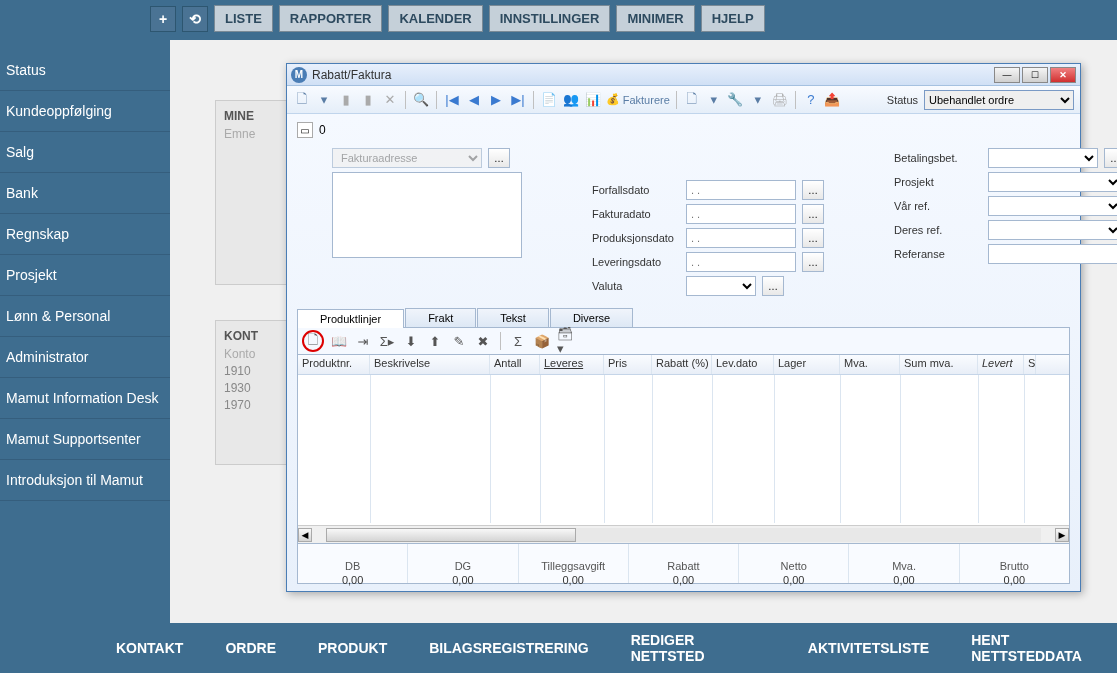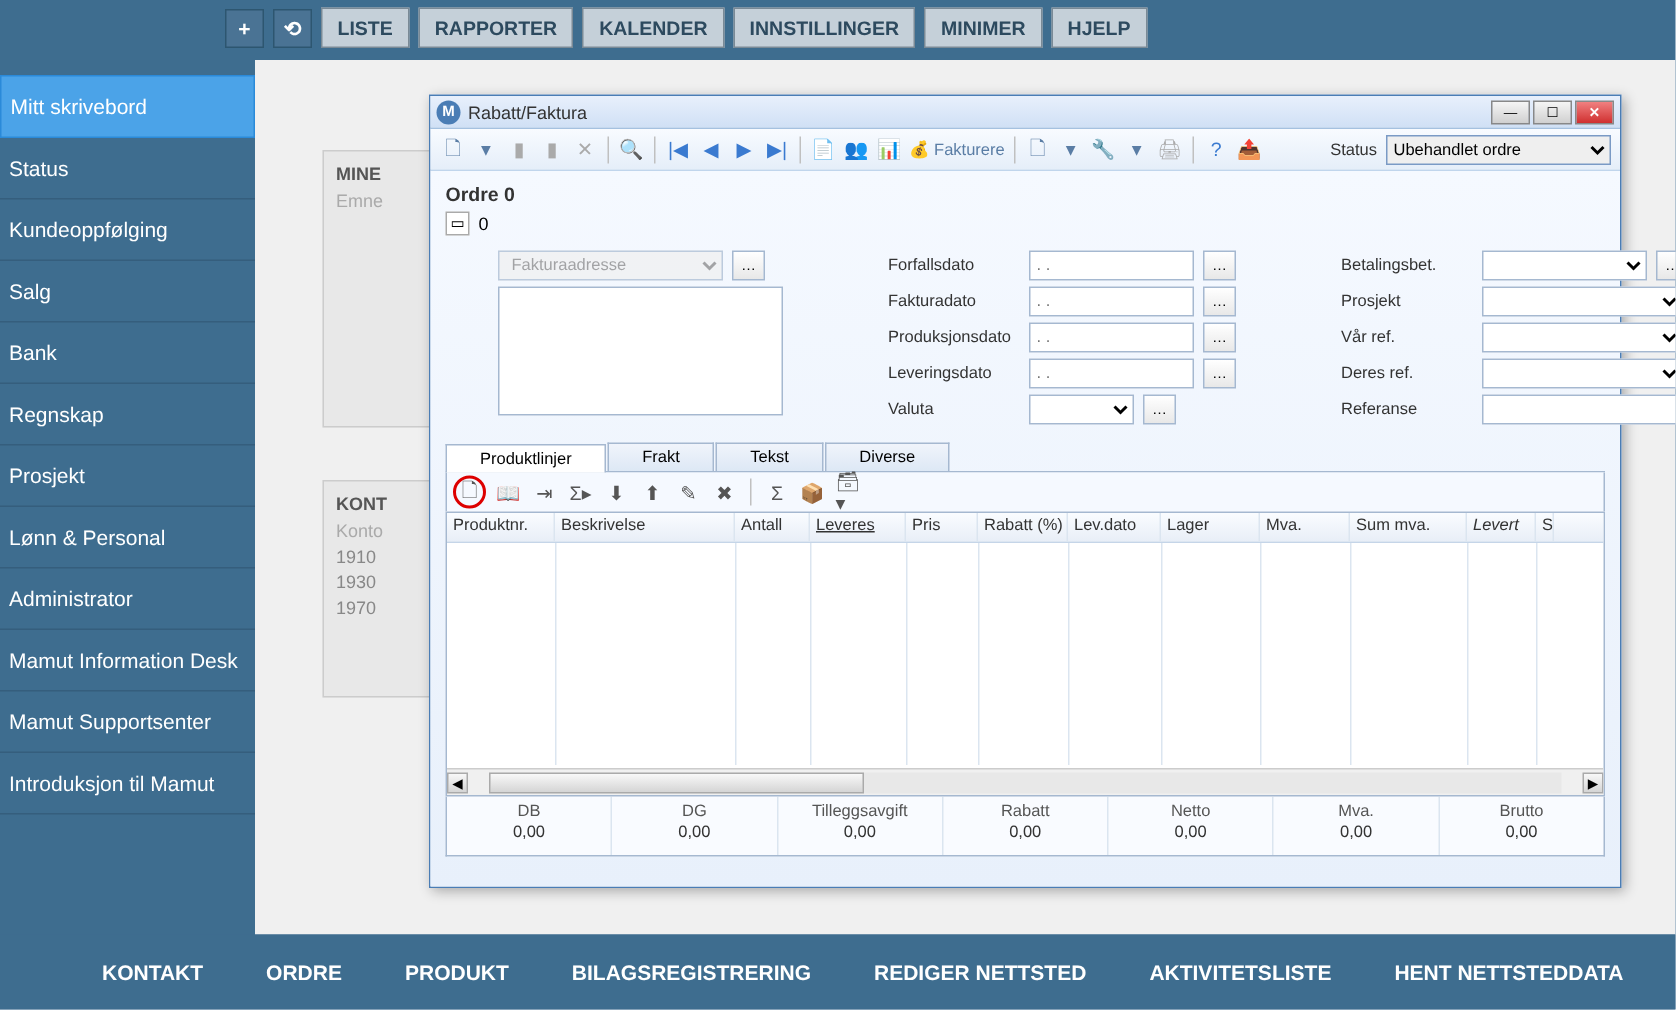--- a/index.html
+++ b/index.html
@@ -18,21 +18,21 @@
 
 .content { position: absolute; left: 170px; top: 40px; right: 0; bottom: 50px; background: #f0f0f0; }
 .panel { position: absolute; background: #e8e8e8; border: 1px solid #ccc; padding: 8px; }
 .panel1 { left: 45px; top: 60px; width: 440px; height: 185px; }
 .panel2 { left: 45px; top: 280px; width: 440px; height: 145px; }
 .panel-title { font-weight: bold; color: #555; font-size: 12px; }
 .panel-sub { color: #aaa; font-size: 12px; margin-top: 4px; }
 .panel-row { color: #888; font-size: 12px; margin-top: 3px; }
 
 
-.bottombar { position: absolute; bottom: 0; left: 0; right: 0; height: 50px; background: #3e6d8f; display: flex; align-items: center; padding-left: 68px; gap: 42px; }
+.bottombar { position: absolute; bottom: 0; left: 0; right: 0; height: 50px; background: #3e6d8f; display: flex; align-items: center; padding-left: 116px; gap: 42px; }
 .bottom-item { color: #fff; font-weight: bold; font-size: 14px; cursor: pointer; }
 
 
 .modal { position: absolute; left: 286px; top: 63px; width: 795px; height: 529px; background: #fff; border: 1px solid #4a7db5; box-shadow: 2px 2px 8px rgba(0,0,0,0.3); }
 .titlebar { height: 22px; background: linear-gradient(to bottom, #e8f0fc, #d0e0f5); display: flex; align-items: center; padding: 0 4px; border-bottom: 1px solid #a5c1e0; }
 .titlebar-icon { width: 16px; height: 16px; background: #4a7db5; border-radius: 50%; margin-right: 5px; display:flex; align-items:center; justify-content:center; color:#fff; font-size:10px; font-weight:bold; }
 .titlebar-text { flex: 1; font-size: 12px; color: #333; }
 .win-btns { display: flex; gap: 2px; }
 .win-btn { width: 26px; height: 16px; border: 1px solid #888; background: linear-gradient(to bottom, #f5f5f5, #d0d0d0); display:flex; align-items:center; justify-content:center; font-size:9px; cursor:pointer; }
 .win-btn.close { background: linear-gradient(to bottom, #f08080, #d03030); color: #fff; font-weight:bold; }
@@ -80,41 +80,40 @@
 .th { font-size: 11px; color: #333; padding: 2px 4px; border-right: 1px solid #dbe5f0; overflow:hidden; white-space:nowrap; }
 .table-body { height: 148px; position:relative; }
 .col-line { position:absolute; top:0; bottom:0; width:1px; background:#dbe5f0; }
 .hscroll { position:absolute; bottom:0; left:0; right:0; height:18px; background:#f0f0f0; border-top:1px solid #ccc; display:flex; align-items:center; }
 .hscroll-track { flex:1; height:14px; background:#e8e8e8; position:relative; margin:0 14px; }
 .hscroll-thumb { position:absolute; left:0; width:250px; height:14px; background:linear-gradient(to bottom,#f8f8f8,#d5d5d5); border:1px solid #aaa; }
 .hscroll-btn { width:14px; height:14px; background:linear-gradient(to bottom,#f8f8f8,#d5d5d5); border:1px solid #aaa; font-size:9px; display:flex; align-items:center; justify-content:center; }
 
 
 .totals { display:flex; border:1px solid #a5b8d0; border-top:none; background:#f9fbff; height:40px; }
-.total-cell { flex:1; text-align:center; padding: 4px 2px; font-size:11px; border-right:1px solid #dbe5f0; }
+.total-cell { flex:1; text-align:center; padding: 16px 2px; font-size:11px; border-right:1px solid #dbe5f0; }
 .total-cell:last-child { border-right:none; }
 .total-label { color:#555; }
 .total-value { color:#333; margin-top:2px; }
 </style>
 </head>
 <body>
 
 <div class="topbar">
   <div class="top-icon-btn">+</div>
   <div class="top-icon-btn">⟲</div>
   <button class="top-btn">LISTE</button>
   <button class="top-btn">RAPPORTER</button>
   <button class="top-btn">KALENDER</button>
   <button class="top-btn">INNSTILLINGER</button>
   <button class="top-btn">MINIMER</button>
   <button class="top-btn">HJELP</button>
 </div>
 
 <div class="sidebar">
-  <div class="sidebar-item active">Mitt skrivebord</div>
   <div class="sidebar-item">Status</div>
   <div class="sidebar-item">Kundeoppfølging</div>
   <div class="sidebar-item">Salg</div>
   <div class="sidebar-item">Bank</div>
   <div class="sidebar-item">Regnskap</div>
   <div class="sidebar-item">Prosjekt</div>
   <div class="sidebar-item">Lønn &amp; Personal</div>
   <div class="sidebar-item">Administrator</div>
   <div class="sidebar-item">Mamut Information Desk</div>
   <div class="sidebar-item">Mamut Supportsenter</div>
@@ -188,41 +187,38 @@
     <div class="tb-icon">📤</div>
     <div class="status-wrap">
       <span class="status-label">Status</span>
       <select class="status-select">
         <option>Ubehandlet ordre</option>
       </select>
     </div>
   </div>
 
   <div class="modal-body">
-    <div class="ordre-header">
-      <span class="ordre-title">Ordre 0</span>
-    </div>
     <div class="ordre-sub">
       <span class="small-icon">▭</span>
       <span>0</span>
     </div>
 
     <div class="form-grid">
 
       <div class="form-col">
         <div class="form-row">
           <select class="form-input w-200" disabled="" style="background:#f0f0f0;">
             <option>Fakturaadresse</option>
           </select>
           <button class="form-btn">…</button>
         </div>
         <textarea class="address-box" style=""></textarea>
       </div>
 
-      <div class="form-col" style="margin-left:40px;">
+      <div class="form-col" style="margin-left:40px;margin-top:32px;">
         <div class="form-row">
           <span class="form-label">Forfallsdato</span>
           <input class="form-input w-100" placeholder=". ." style="">
           <button class="form-btn">…</button>
         </div>
         <div class="form-row">
           <span class="form-label">Fakturadato</span>
           <input class="form-input w-100" placeholder=". ." style="">
           <button class="form-btn">…</button>
         </div>

